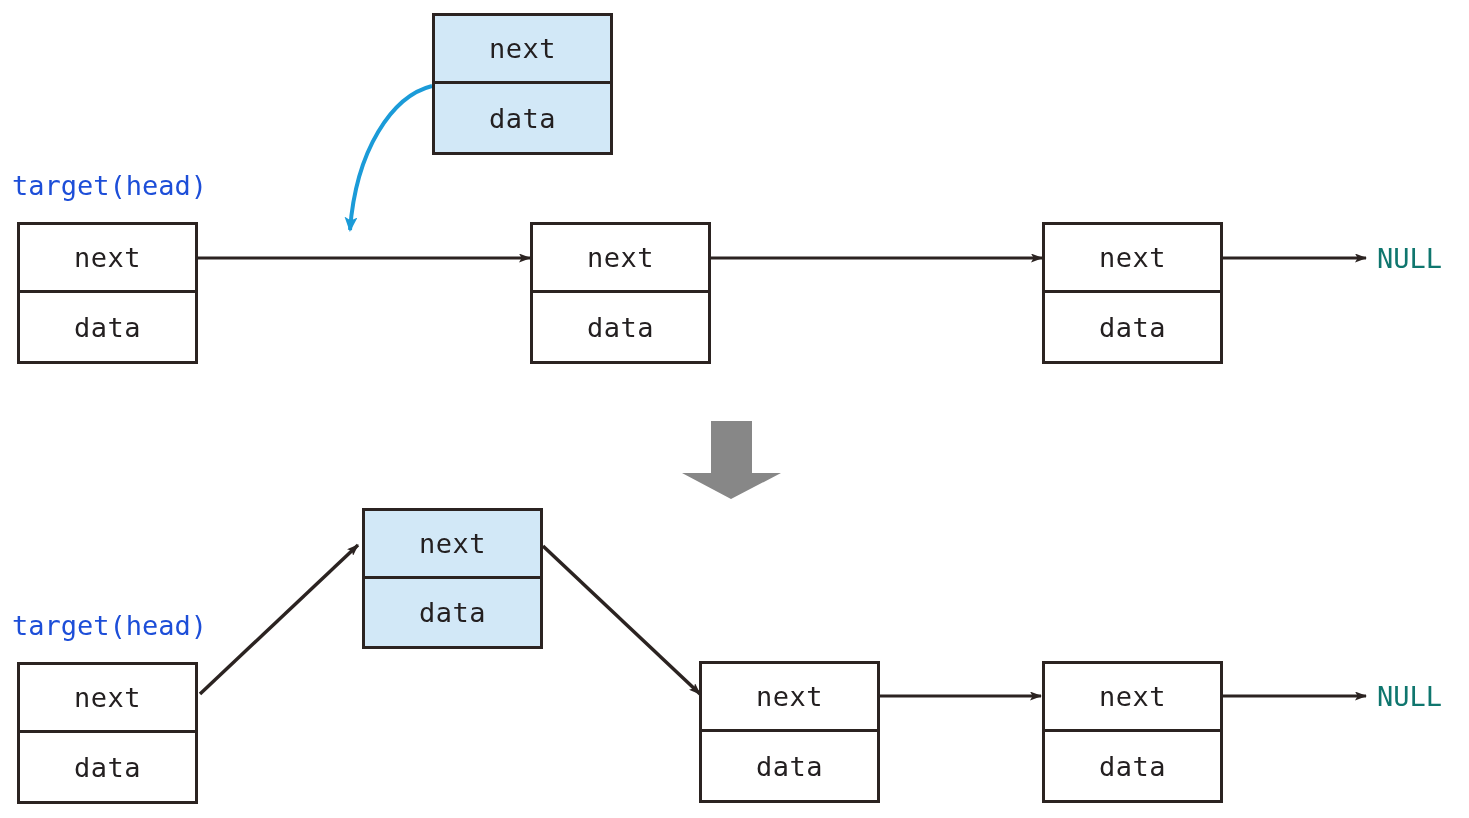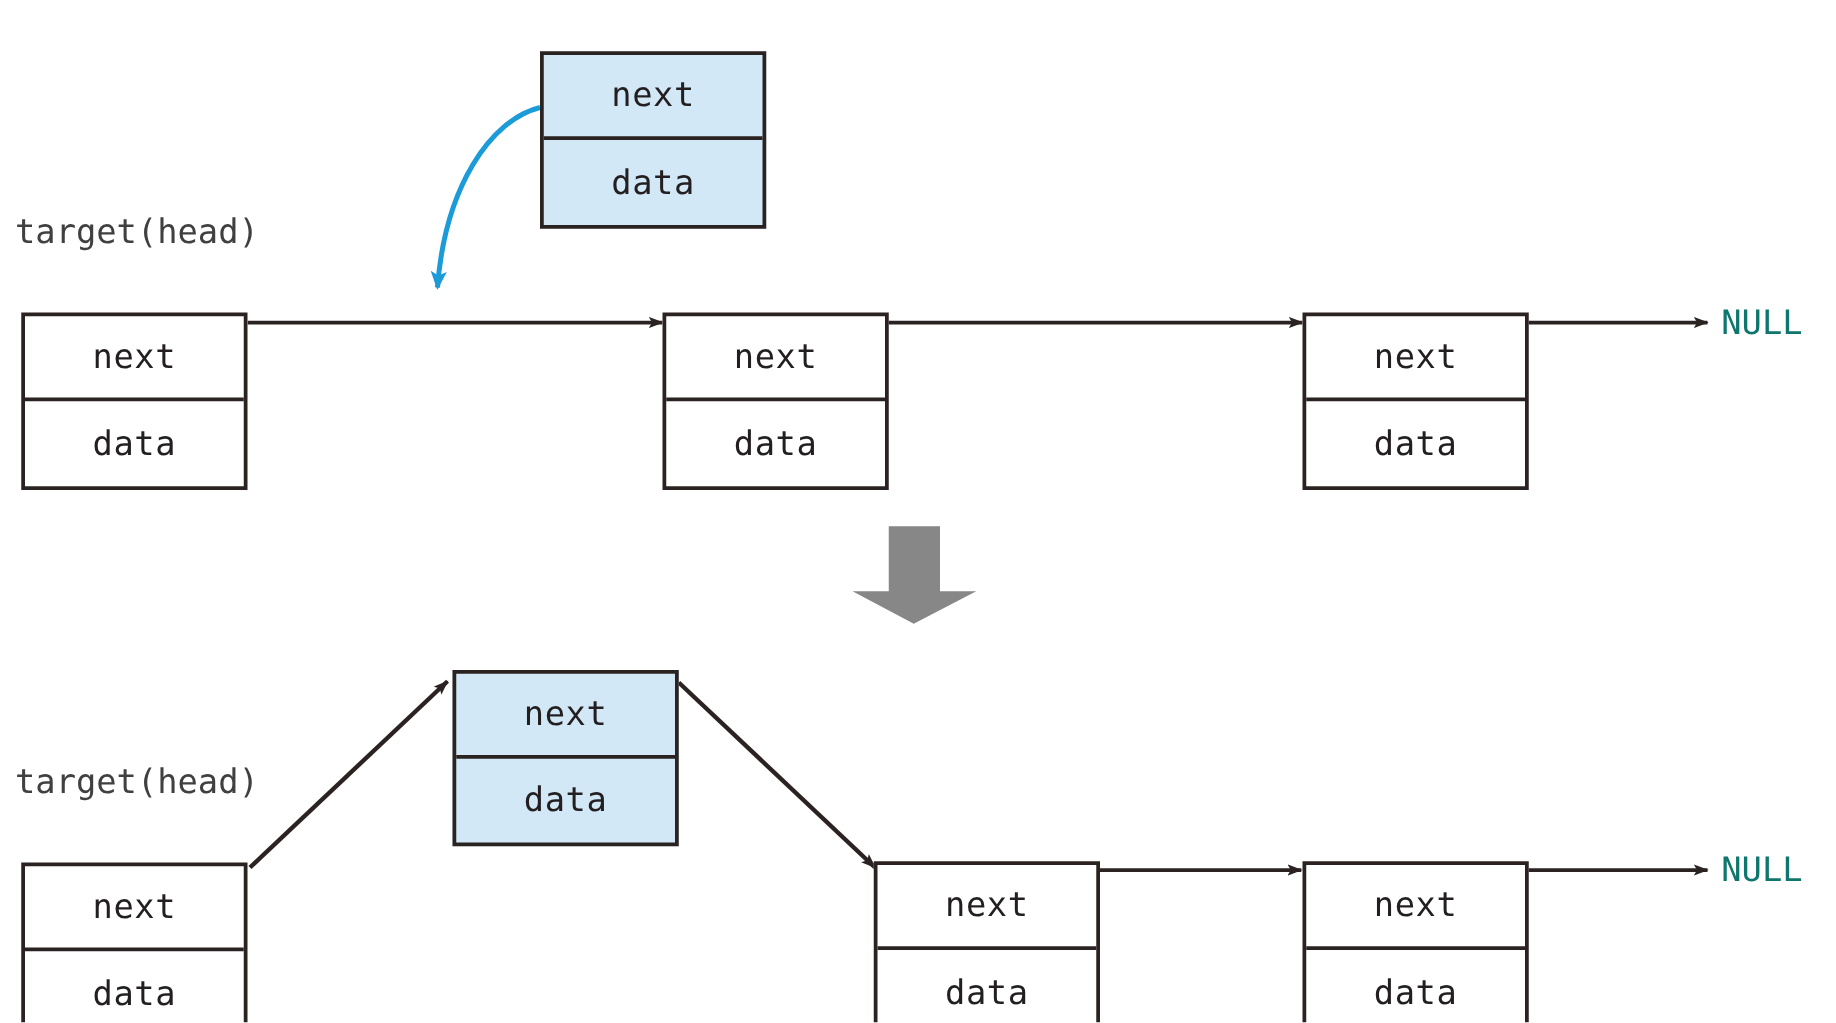--- a/index.html
+++ b/index.html
@@ -28,21 +28,20 @@
 
   
   .node {
     position: absolute;
     box-sizing: border-box;
     border: 3px solid #2b2321;
     background: #ffffff;
     display: flex;
     flex-direction: column;
     z-index: 3;
-    margin-top: 28px;
   }
   .node.highlight {
     background: #d2e8f7;
   }
   .node .cell {
     flex: 1 1 50%;
     display: flex;
     align-items: center;
     justify-content: center;
     color: #231f20;
@@ -51,21 +50,21 @@
     line-height: 1;
     box-sizing: border-box;
   }
   .node .cell.top {
     border-bottom: 3px solid #2b2321;
   }
 
   
   .label {
     position: absolute;
-    color: #404040;
+    color: #1d4ed8;
     font-size: 27px;
     line-height: 1;
     white-space: nowrap;
     z-index: 4;
   }
   .null-label {
     position: absolute;
     color: #0f766e;
     font-size: 27px;
     line-height: 1;

